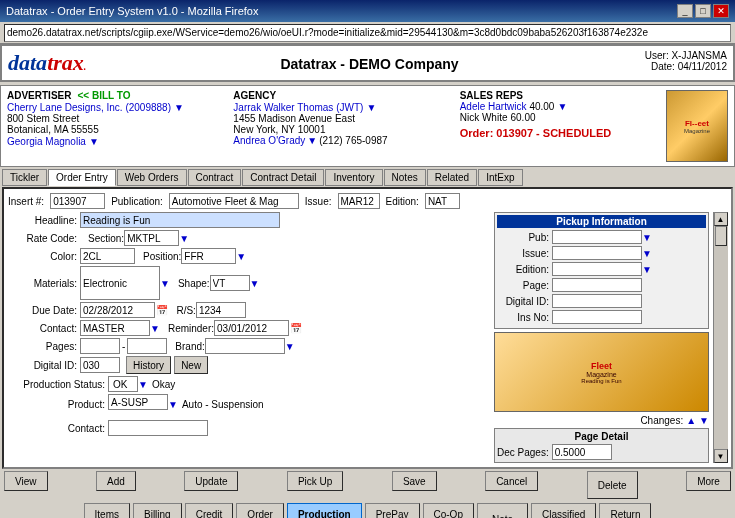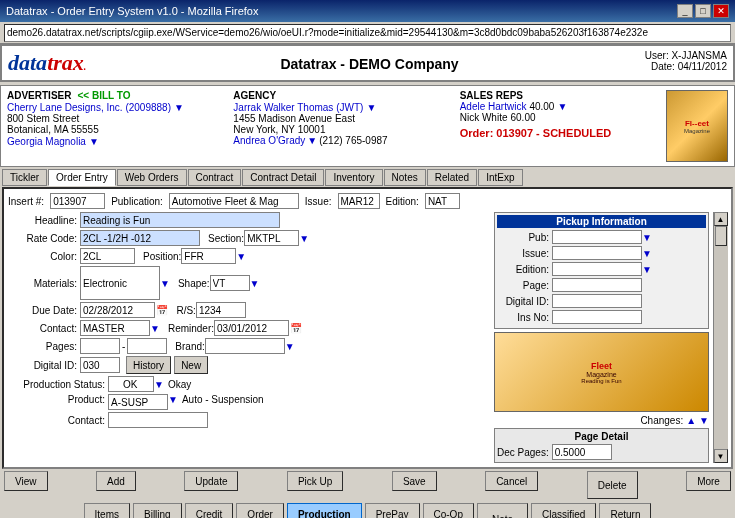--- a/index.html
+++ b/index.html
@@ -123,21 +123,20 @@
 
     <div style="flex:1;">
 
       <div style="display:flex;align-items:center;margin-bottom:2px;">
         <span style="font-size:10px;min-width:72px;text-align:right;padding-right:3px;">Headline:</span>
         <input type="text" style="width: 200px; height: 16px; border: 1px solid rgb(128, 128, 128); font-size: 10px; padding: 0px 2px; background: rgb(204, 224, 255);" value="Reading is Fun">
       </div>
 
       <div style="display:flex;align-items:center;margin-bottom:2px;">
         <span style="font-size:10px;min-width:72px;text-align:right;padding-right:3px;">Rate Code:</span>
-        <input type="text" style="width: 120px; height: 16px; border: 1px solid rgb(128, 128, 128); font-size: 10px; padding: 0px 2px; background: rgb(204, 224, 255);" value="2CL -1/2H -012">
         <span style="font-size:10px;margin-left:8px;">Section:</span>
         <input type="text" style="width: 55px; height: 16px; border: 1px solid rgb(128, 128, 128); font-size: 10px; padding: 0px 2px;" value="MKTPL">
         <span style="color:#0000cc;font-size:10px;cursor:pointer;">▼</span>
       </div>
 
       <div style="display:flex;align-items:center;margin-bottom:2px;">
         <span style="font-size:10px;min-width:72px;text-align:right;padding-right:3px;">Color:</span>
         <input type="text" style="width: 55px; height: 16px; border: 1px solid rgb(128, 128, 128); font-size: 10px; padding: 0px 2px;" value="2CL">
         <span style="font-size:10px;margin-left:8px;">Position:</span>
         <input type="text" style="width: 55px; height: 16px; border: 1px solid rgb(128, 128, 128); font-size: 10px; padding: 0px 2px;" value="FFR">
@@ -182,26 +181,26 @@
 
       <div style="display:flex;align-items:center;margin-bottom:2px;">
         <span style="font-size:10px;min-width:72px;text-align:right;padding-right:3px;">Digital ID:</span>
         <input type="text" style="width: 40px; height: 16px; border: 1px solid rgb(128, 128, 128); font-size: 10px; padding: 0px 2px;" value="030">
         <button style="margin-left:6px;height:18px;background:#d4d0c8;border:1px outset #808080;font-size:10px;padding:0 6px;cursor:pointer;">History</button>
         <button style="margin-left:3px;height:18px;background:#d4d0c8;border:1px outset #808080;font-size:10px;padding:0 6px;cursor:pointer;">New</button>
       </div>
 
       <div style="display:flex;align-items:center;margin-bottom:2px;">
         <span style="font-size:10px;min-width:100px;text-align:right;padding-right:3px;">Production Status:</span>
-        <input type="text" style="width: 46px; height: 16px; border: 1px solid rgb(128, 128, 128); font-size: 10px; padding: 0px 14px;" value="OK">
+        <input type="text" style="width: 30px; height: 16px; border: 1px solid rgb(128, 128, 128); font-size: 10px; padding: 0px 4px;" value="OK">
         <span style="color:#0000cc;font-size:10px;cursor:pointer;">▼</span>
         <span style="font-size:10px;margin-left:4px;">Okay</span>
       </div>
 
-      <div style="display:flex;align-items:flex-start;margin-bottom:2px;">
+      <div style="display:flex;align-items:flex-end;margin-bottom:10px;">
         <span style="font-size:10px;min-width:100px;text-align:right;padding-right:3px;">Product:</span>
         <input type="text" style="width: 60px; height: 16px; border: 1px solid rgb(128, 128, 128); font-size: 10px; padding: 0px 2px;" value="A-SUSP">
         <span style="color:#0000cc;font-size:10px;cursor:pointer;">▼</span>
         <span style="font-size:10px;margin-left:4px;">Auto - Suspension</span>
       </div>
 
       <div style="display:flex;align-items:center;margin-bottom:2px;">
         <span style="font-size:10px;min-width:100px;text-align:right;padding-right:3px;">Contact:</span>
         <input type="text" style="width: 100px; height: 16px; border: 1px solid rgb(128, 128, 128); font-size: 10px; padding: 0px 2px;">
       </div>

